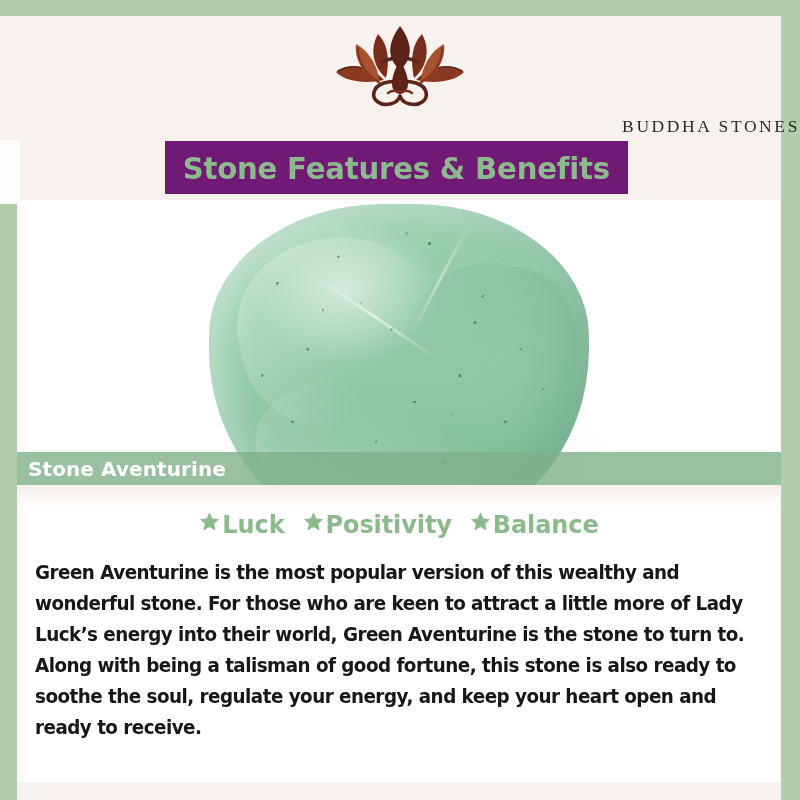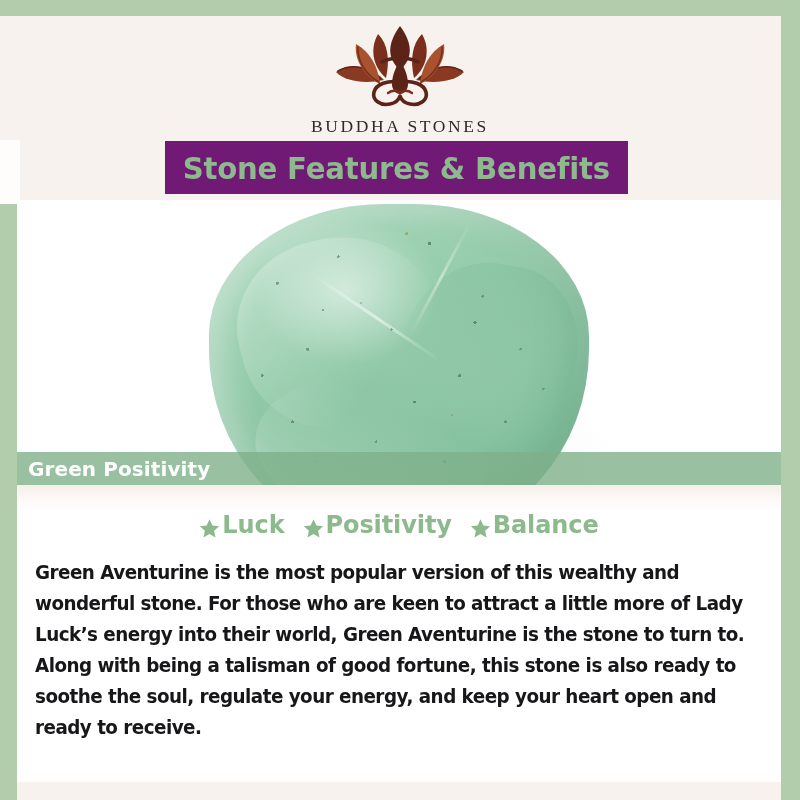--- a/index.html
+++ b/index.html
@@ -58,21 +58,21 @@
     height: 64px;
     background: #fffdfb;
   }
 
   
   .logo-block {
     position: absolute;
     left: 0;
     top: 22px;
     width: 800px;
-    text-align: center;
+    text-align: right;
   }
   .logo-mark {
     display: block;
     margin: 0 auto;
     width: 160px;
     height: 90px;
   }
   .logo-wordmark {
     display: block;
     margin-top: 4px;
@@ -259,21 +259,21 @@
     left: 0;
     top: 26px;
     width: 100%;
     display: flex;
     justify-content: center;
     align-items: center;
     gap: 18px;
   }
   .benefit {
     display: flex;
-    align-items: flex-end;
+    align-items: flex-start;
     gap: 2px;
   }
   .star {
     width: 21px;
     height: 21px;
     flex: 0 0 auto;
     display: block;
   }
   .benefit-label {
     font-family: "DejaVu Sans", sans-serif;
@@ -361,21 +361,21 @@
         <div class="facet facet-c"></div>
         <div class="facet facet-edge"></div>
         <div class="facet facet-edge2"></div>
         <div class="speckles"></div>
         <div class="speckles-warm"></div>
       </div>
     </div>
   </div>
 
   <div class="name-bar">
-    <span class="name-bar-text">Green Positivity</span>
+    <span class="name-bar-text">Stone Aventurine</span>
   </div>
 
   <div class="content">
     <div class="content-fade"></div>
 
     <div class="benefits-row">
       <div class="benefit">
         <svg class="star" viewBox="0 0 24 24" aria-hidden="true">
           <polygon points="12,1.4 15.3,8.6 23,9.4 17.3,14.6 18.9,22.4 12,18.4 5.1,22.4 6.7,14.6 1,9.4 8.7,8.6" fill="#8cba8c"></polygon>
         </svg>

